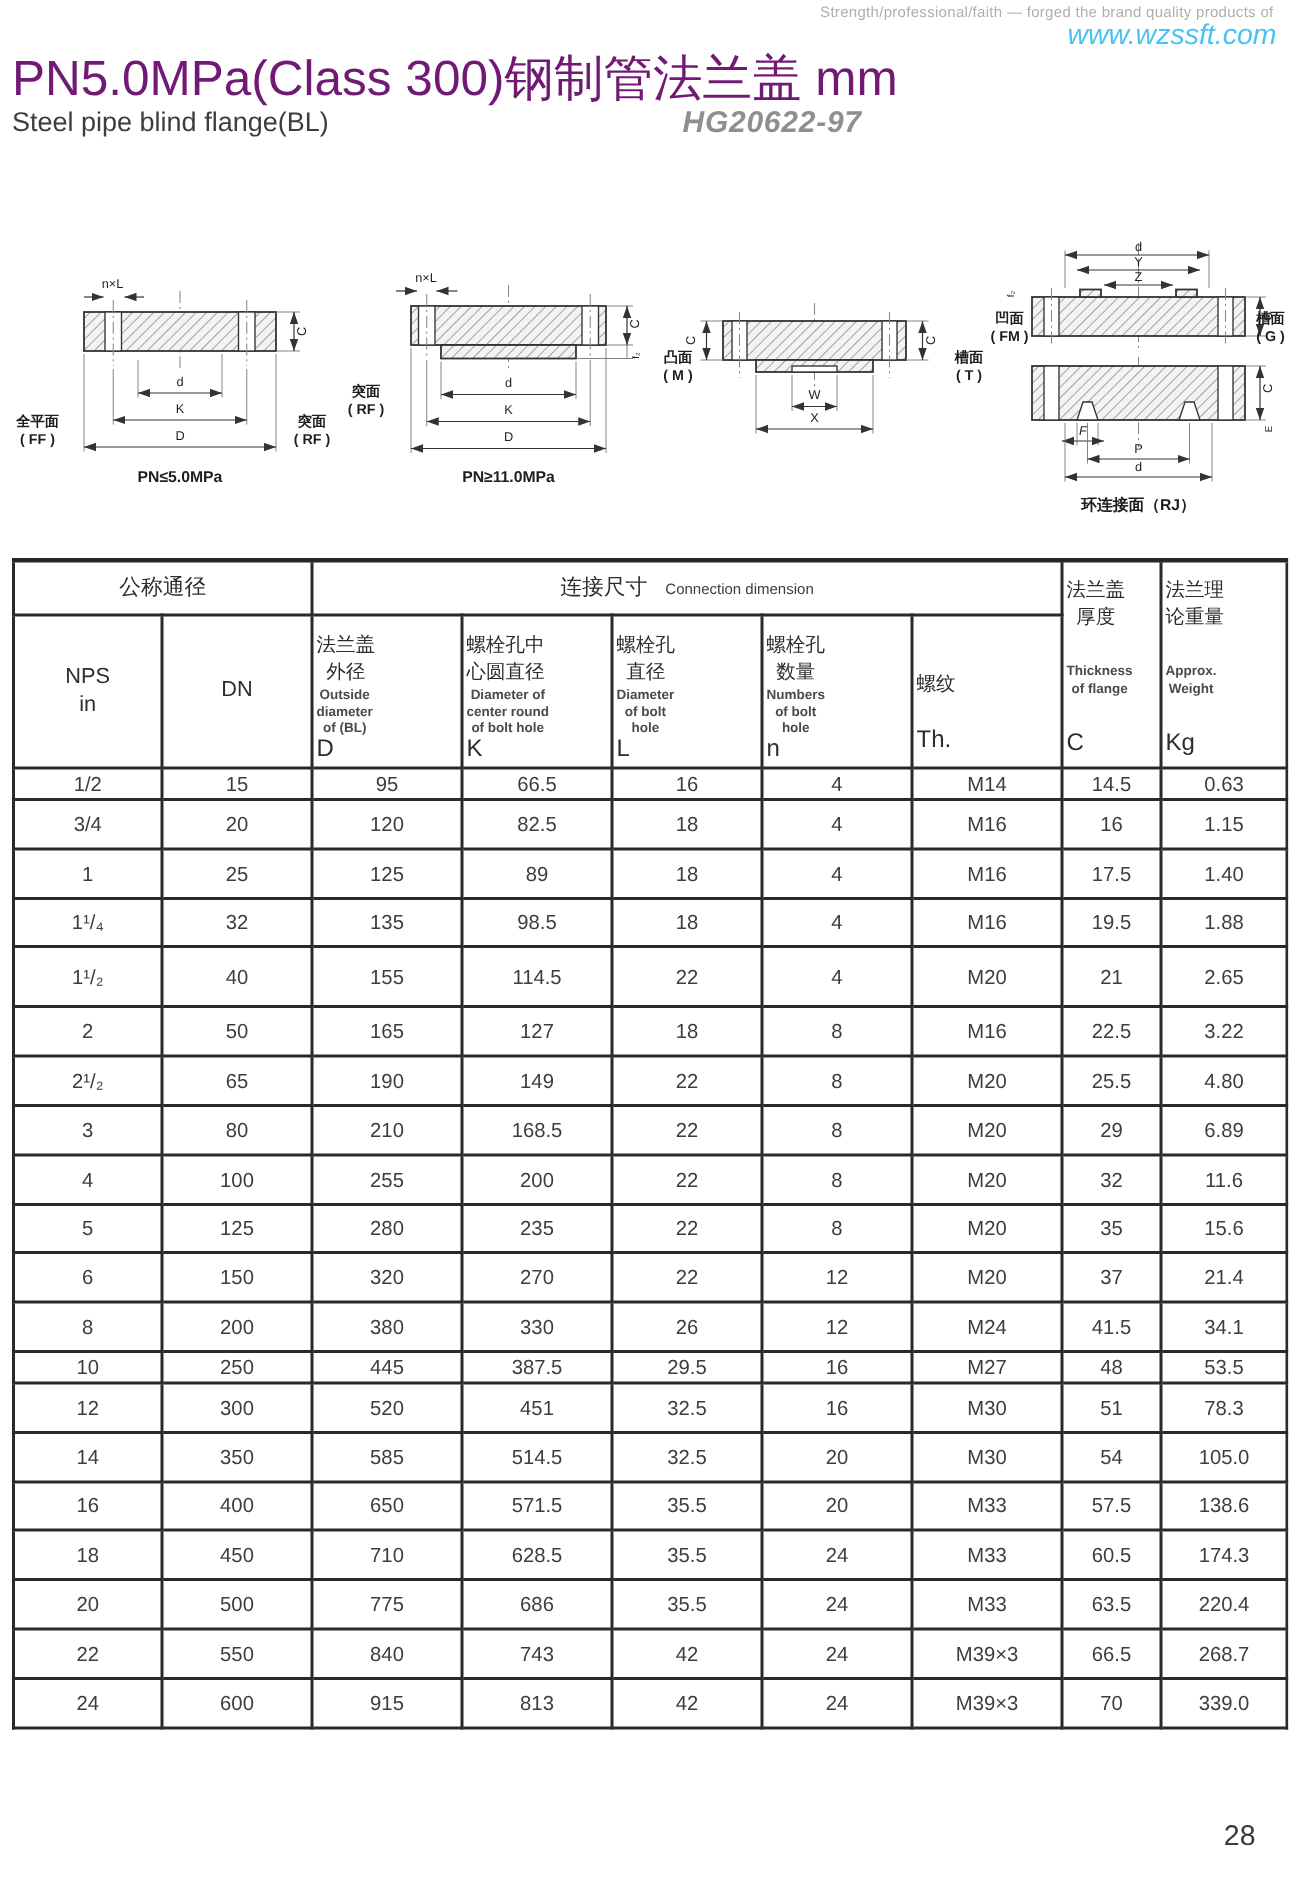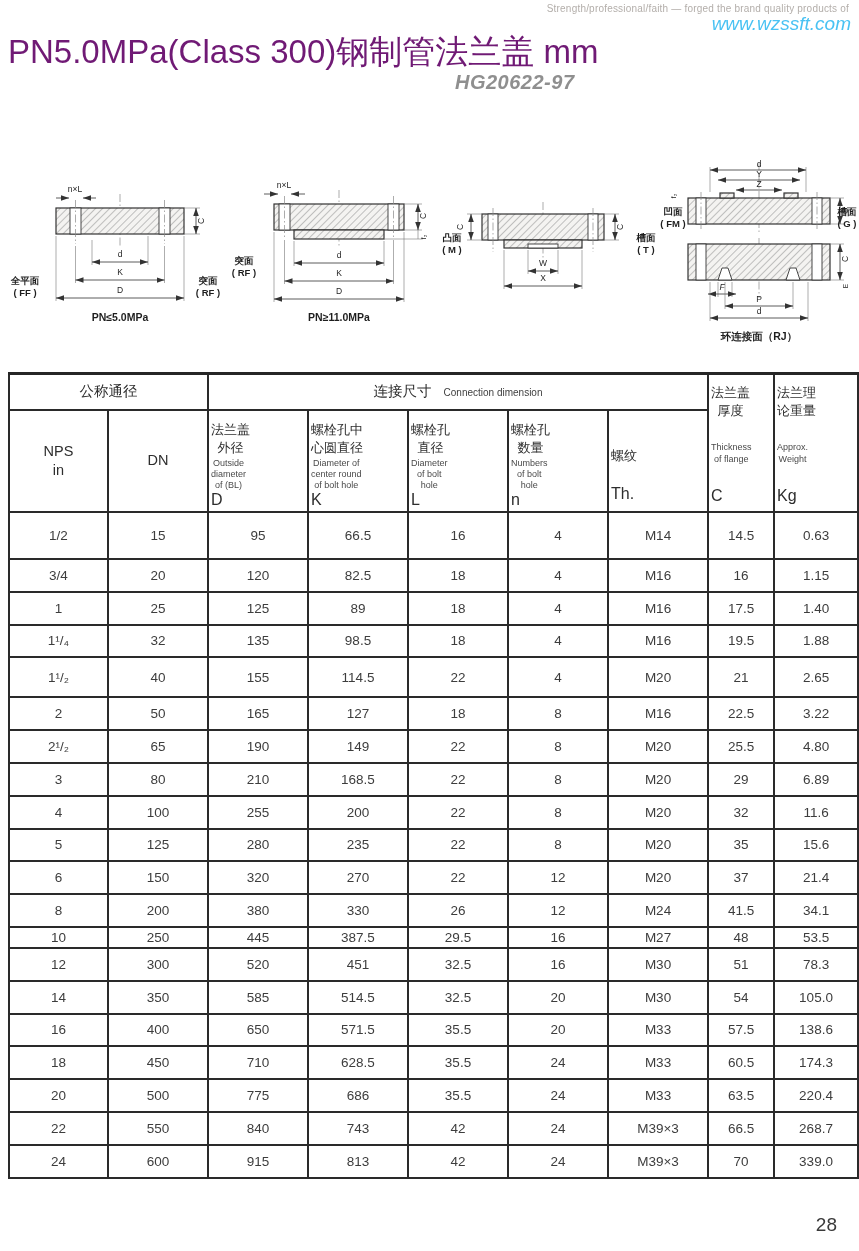--- a/index.html
+++ b/index.html
@@ -26,21 +26,21 @@
   .tblwrap{position:absolute;left:8px;top:372px;}
   #spec-table{border-collapse:collapse;table-layout:fixed;width:849px;border-top:3px solid #262626;}
   #spec-table th,#spec-table td{border:2px solid #2a2a2a;text-align:center;vertical-align:middle;
       padding:0;font-weight:normal;}
   #spec-table td{font-size:13.5px;color:#3d3d3d;}
   .hd{display:flex;flex-direction:column;align-items:flex-start;justify-content:space-between;
       box-sizing:border-box;padding:9px 2px 6px;}
   .hd2{height:97px;}
   .hdR{height:136px;}
   .zh{font-size:13px;color:#2d2d2d;white-space:pre-line;line-height:1.4;}
-  .en{font-size:9px;color:#4a4a4a;white-space:pre-line;line-height:1.25;}
+  .en{font-size:9px;color:#4a4a4a;white-space:pre-line;line-height:1.25;font-weight:bold;}
   .sym{font-size:16px;color:#2d2d2d;}
   .group{font-size:14.5px;color:#2d2d2d;}
   .group-en{font-size:10px;color:#3e3e3e;margin-left:12px;}
   .npsdn{font-size:14.5px;white-space:pre-line;line-height:1.3;}
   .r1{height:36px;}
   
   .pageno{position:absolute;top:1214px;right:22px;font-size:19px;color:#3a3a3a;}
 </style>
 </head>
 <body>
@@ -55,20 +55,21 @@
       </pattern>
       <marker id="arr" markerWidth="9" markerHeight="7" refX="8" refY="3" orient="auto-start-reverse" markerUnits="userSpaceOnUse">
         <path d="M0,0.2 L8,3 L0,5.8 Z" fill="#333"></path>
       </marker>
     </defs>
   </svg>
 
   <div class="tagline">Strength/professional/faith — forged the brand quality products of</div>
   <div class="website">www.wzssft.com</div>
   <div class="title">PN5.0MPa(Class 300)钢制管法兰盖  mm</div>
+  <div class="subtitle">Steel pipe blind flange(BL)</div>
   <div class="standard">HG20622-97</div>
 
   <svg class="dwg" style="left:8px;top:168px" width="222" height="182" viewBox="0 0 222 182">
     <line class="cl" x1="112" y1="26" x2="112" y2="80"></line>
     <rect class="oln" x="48" y="40" width="128" height="26"></rect>
     <rect class="wht" x="62" y="40" width="11" height="26"></rect>
     <rect class="wht" x="151" y="40" width="11" height="26"></rect>
     <line class="cl" x1="67.5" y1="32" x2="67.5" y2="76"></line>
     <line class="cl" x1="156.5" y1="32" x2="156.5" y2="76"></line>
     <line class="dim" style="marker-start:none" x1="48" y1="30" x2="61" y2="30"></line>
@@ -305,21 +306,21 @@
           </th>
           <th>
             <div class="hd hd2">
               <div class="zh" style="padding-top:26px">螺纹</div>
               <div class="sym">Th.</div>
             </div>
           </th>
         </tr>
       </thead>
       <tbody>
-          <tr style="height: 47px; margin-top: 16px;">
+          <tr style="height: 21px; margin-top: 16px;">
             <td>1/2</td>
             <td>15</td>
             <td>95</td>
             <td>66.5</td>
             <td>16</td>
             <td>4</td>
             <td>M14</td>
             <td>14.5</td>
             <td>0.63</td>
           </tr>

